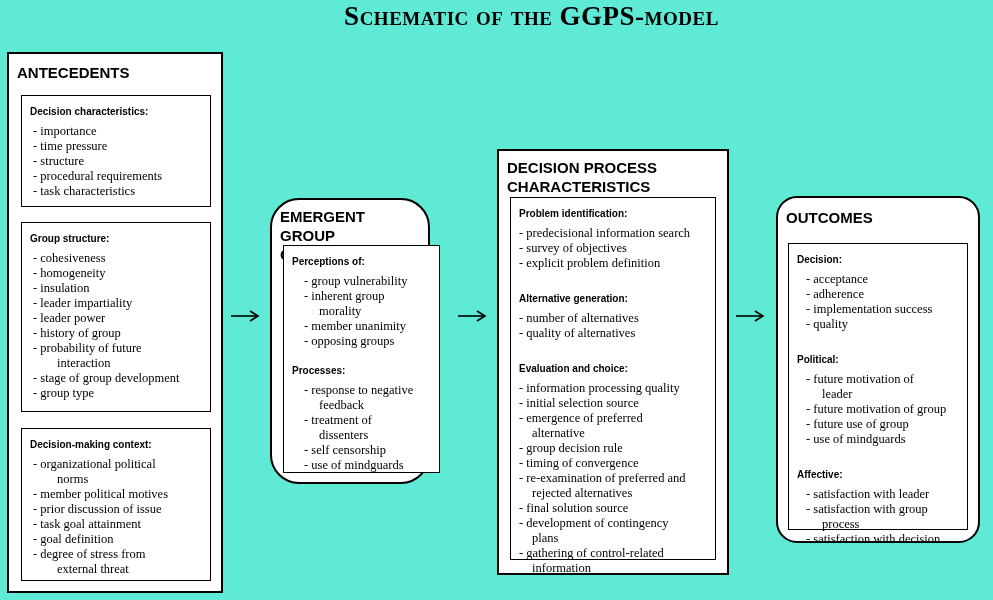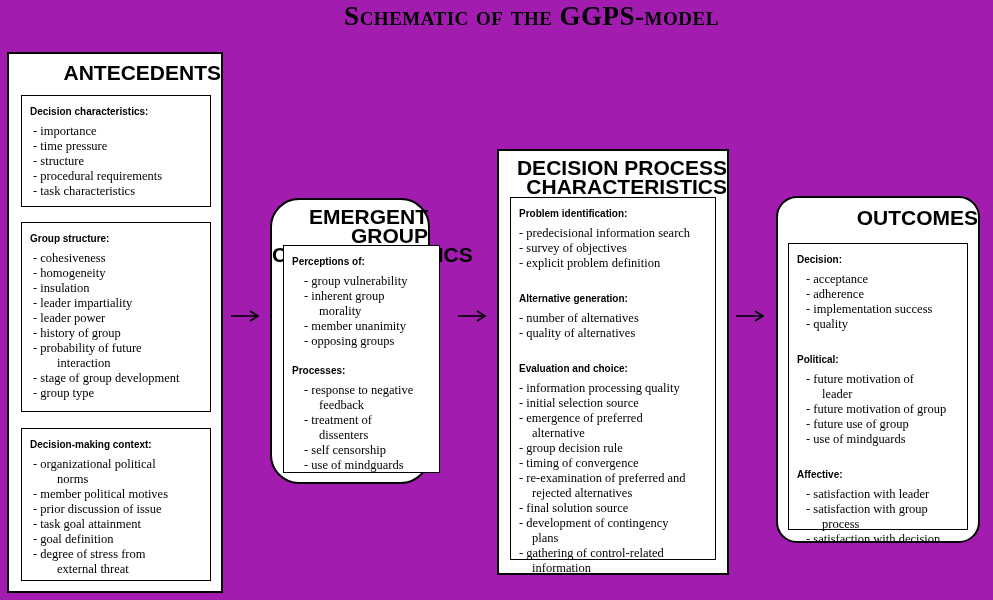--- a/index.html
+++ b/index.html
@@ -1,20 +1,20 @@
 <!DOCTYPE html>
 <html><head>
 <meta charset="utf-8">
 <style>
   html, body { margin: 0; padding: 0; background: #ffffff; }
   .canvas {
     position: relative;
     width: 993px;
     height: 600px;
-    background: #a21caf;
+    background: #5eead4;
     color: #000000;
     overflow: hidden;
   }
   .title {
     position: absolute;
     top: 0;
     left: 0;
     width: 100%;
     padding-left: 70px;
     box-sizing: border-box;
@@ -31,25 +31,25 @@
     border: 2px solid #000000;
     box-sizing: border-box;
     background: #ffffff;
   }
   #col-antecedents { left: 7px;   top: 52px;  width: 216px; height: 541px; }
   #col-emergent    { left: 270px; top: 198px; width: 160px; height: 286px; border-radius: 29px; }
   #col-process     { left: 497px; top: 149px; width: 232px; height: 426px; }
   #col-outcomes    { left: 776px; top: 196px; width: 204px; height: 347px; border-radius: 21px; }
   .col-header {
     margin-top: 7px;
-    padding: 0 0;
-    text-align: right;
+    padding: 0 8px;
+    text-align: left;
     font-family: "Liberation Sans", sans-serif;
     font-weight: bold;
-    font-size: 21px;
+    font-size: 15px;
     line-height: 19px;
   }
   #col-antecedents .col-header { margin-top: 9px; }
   #col-outcomes .col-header { margin-top: 10px; }
   .inner {
     position: absolute;
     border: 1px solid #000000;
     box-sizing: border-box;
     padding: 7px 2px 0 8px;
     background: #ffffff;

